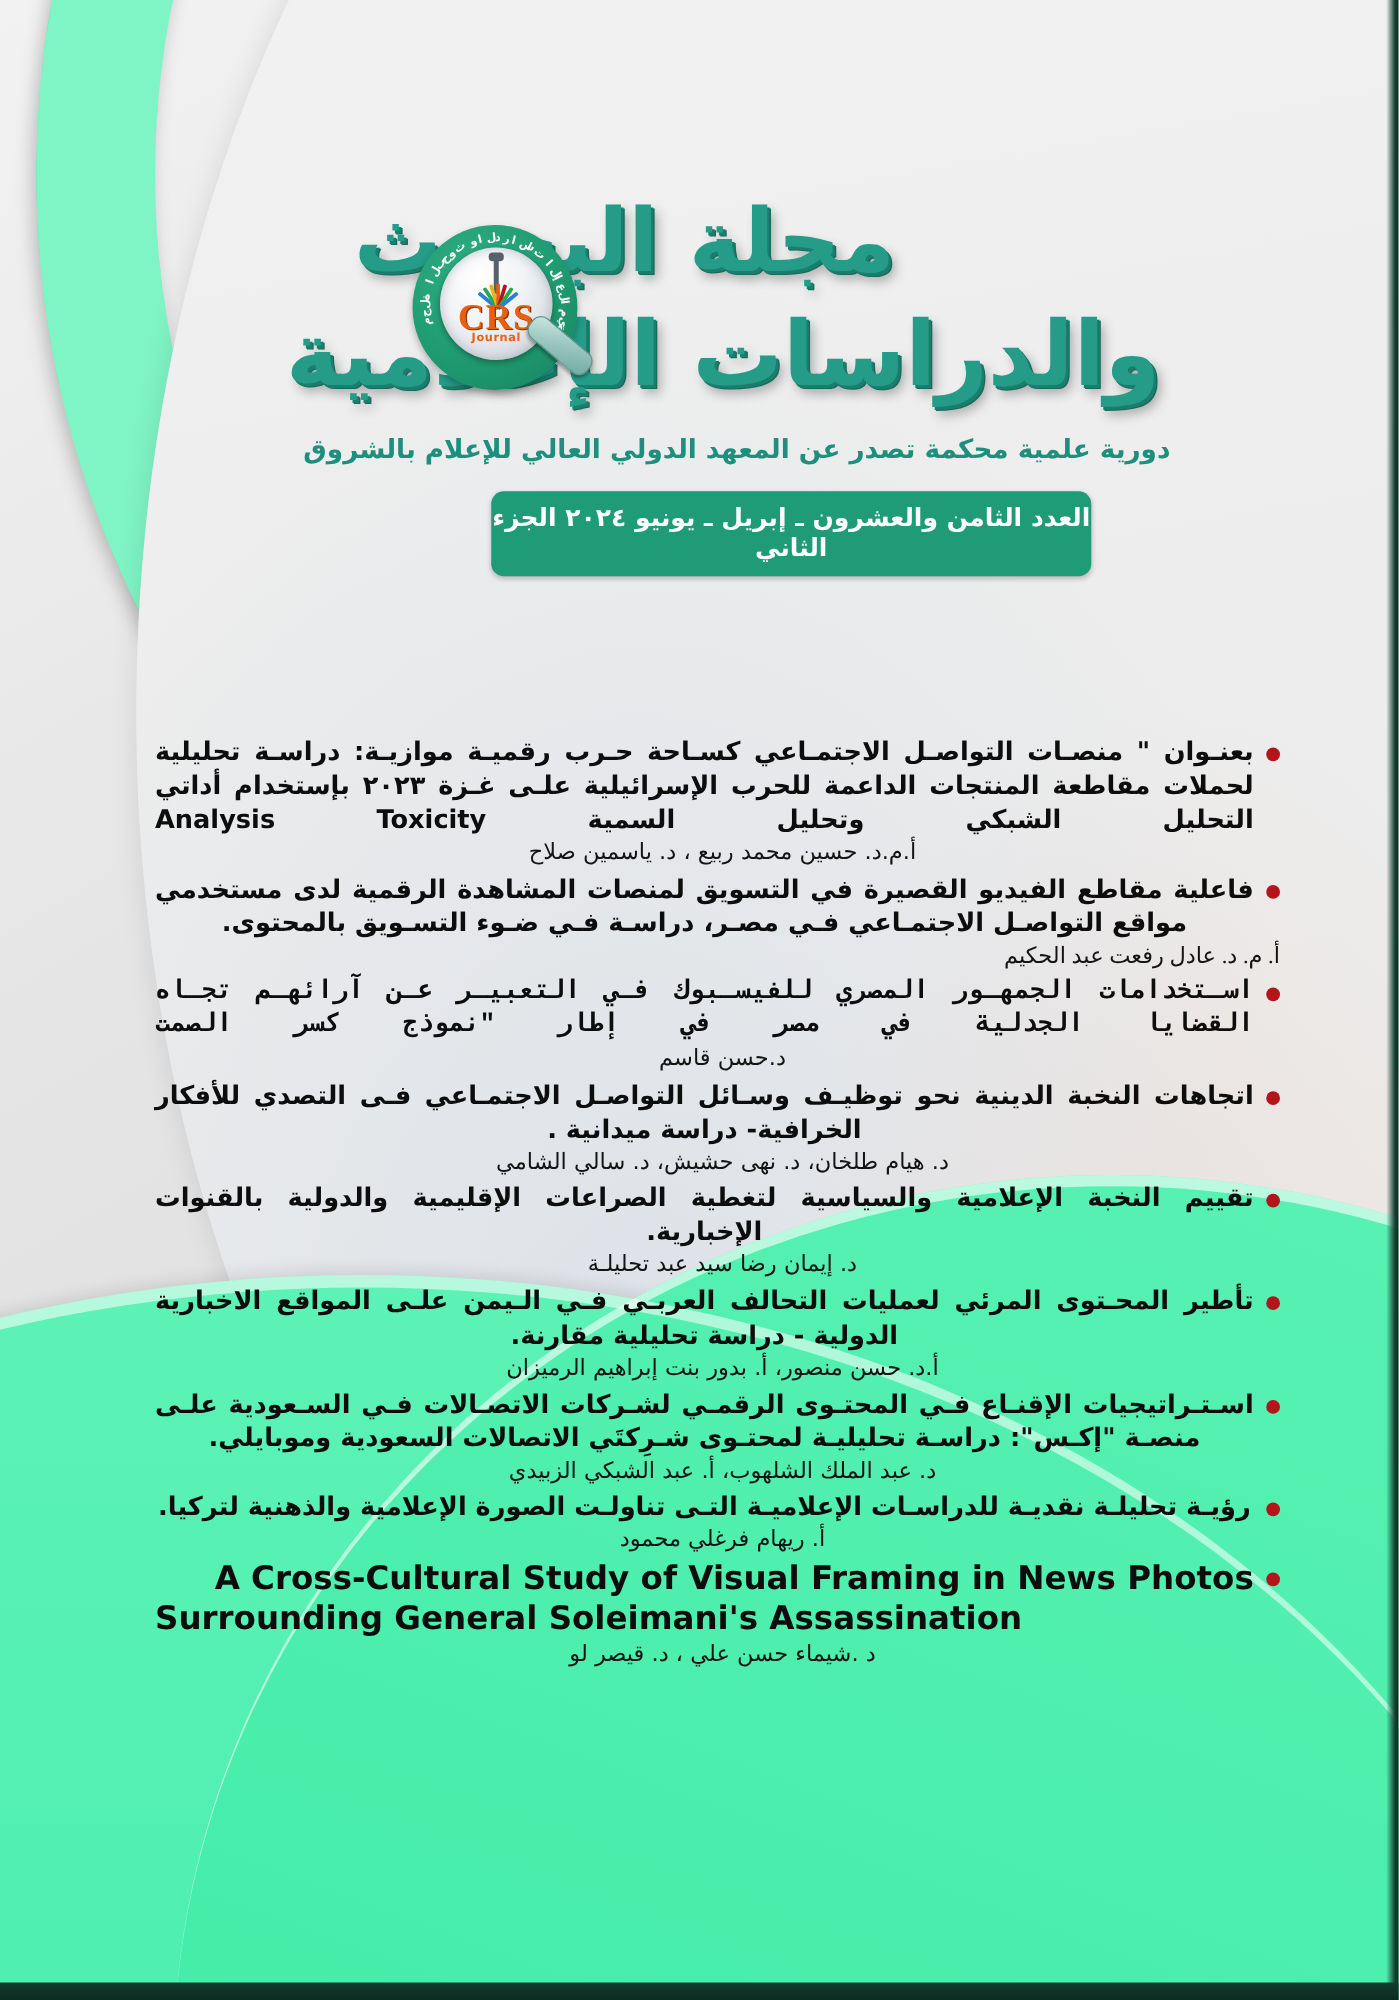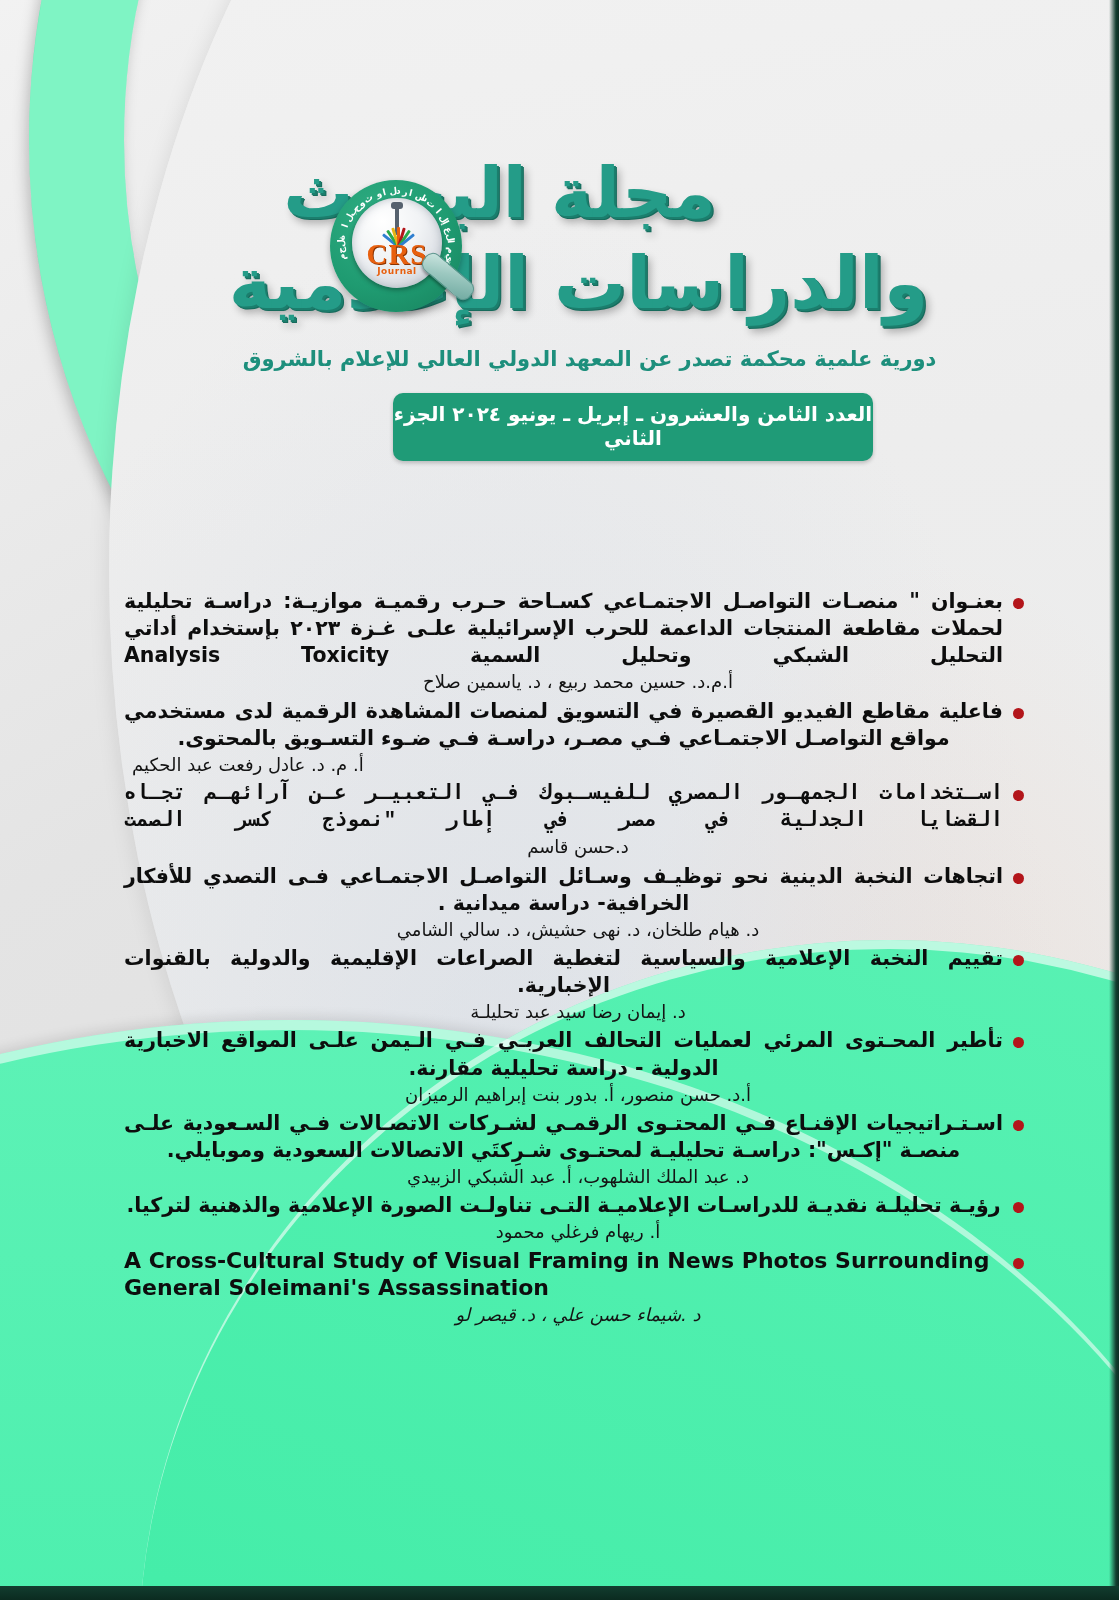--- a/index.html
+++ b/index.html
@@ -287,39 +287,39 @@
   }
   .etitle{
     flex:1 1 auto;
     font-size:20.5px;font-weight:bold;color:#0d0d0d;
     line-height:1.32;
     text-align:justify;
     text-align-last:center;
     direction:rtl;
   }
   .etitle.en{
-    direction:ltr;text-align:left;text-align-last:left;
-    font-size:22px;line-height:1.22;
+    direction:ltr;text-align:right;text-align-last:left;
+    font-size:26px;line-height:1.22;
   }
   .eauth{
     font-size:18px;color:#141414;font-weight:normal;
     line-height:1.3;
     direction:rtl;
     text-align:center;
     margin-top:1px;
     padding-left:8px;
   }
 
   
   .e1 .etitle{text-align-last:justify;}
   .e1 .eauth{text-align:center;padding-right:0;}
-  .e2 .eauth{text-align:left;}
+  .e2 .eauth{text-align:right;font-family:Liberation Serif, serif;}
   .e3 .etitle{text-align-last:justify;font-family:Liberation Mono, monospace;}
   .e5 .eauth{text-align:center;}
-  .e9 .eauth{text-align:center;padding-right:0;font-style:italic;}
+  .e9 .eauth{text-align:center;padding-right:0;}
 </style>
 </head>
 <body>
 
 <div id="cover">
 
   <div class="grey-wedge swoosh"></div>
   <div class="arc-top swoosh"></div>
   <div class="arc-top-inner swoosh"></div>
   <div class="page-body swoosh"></div>

